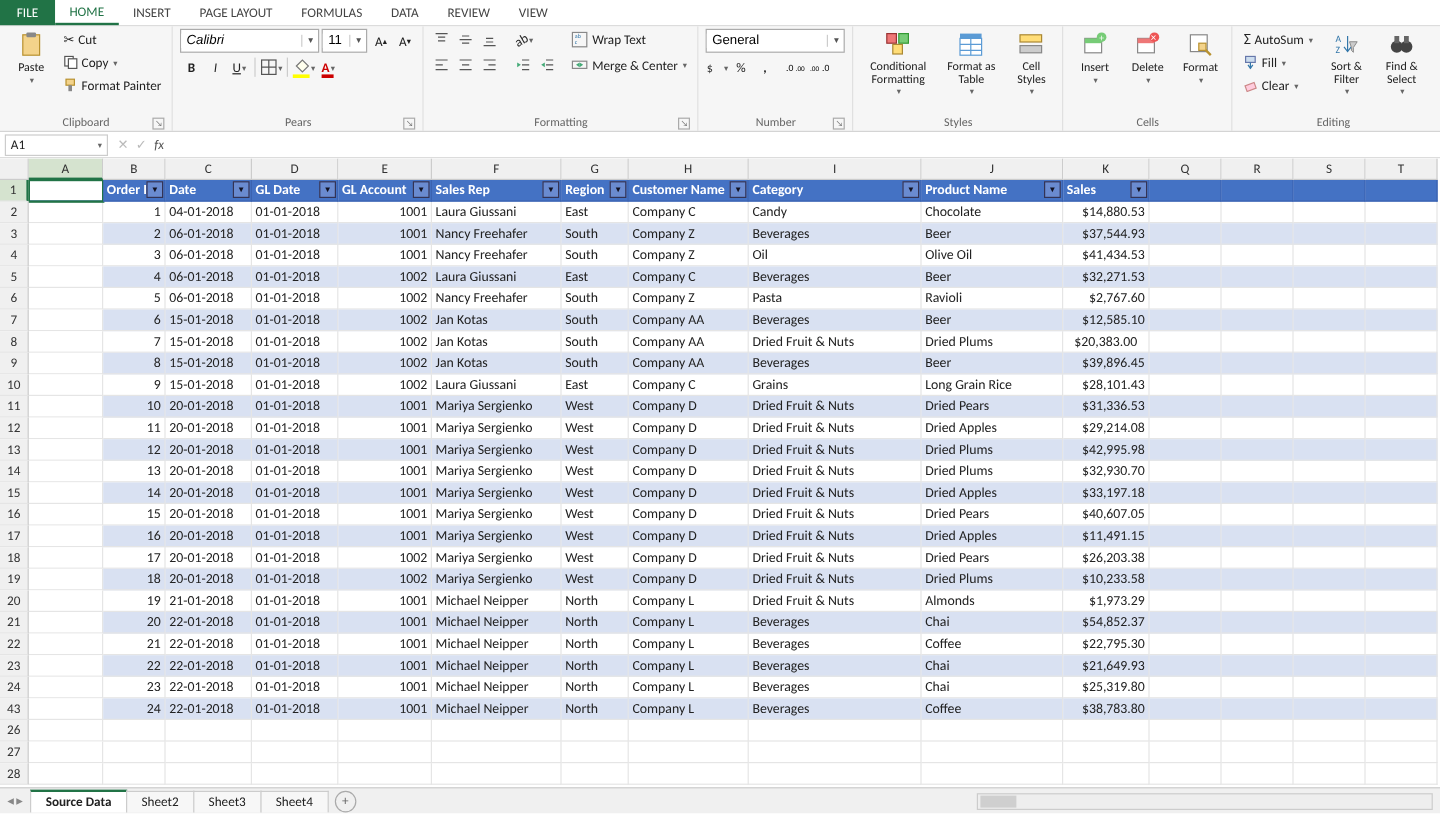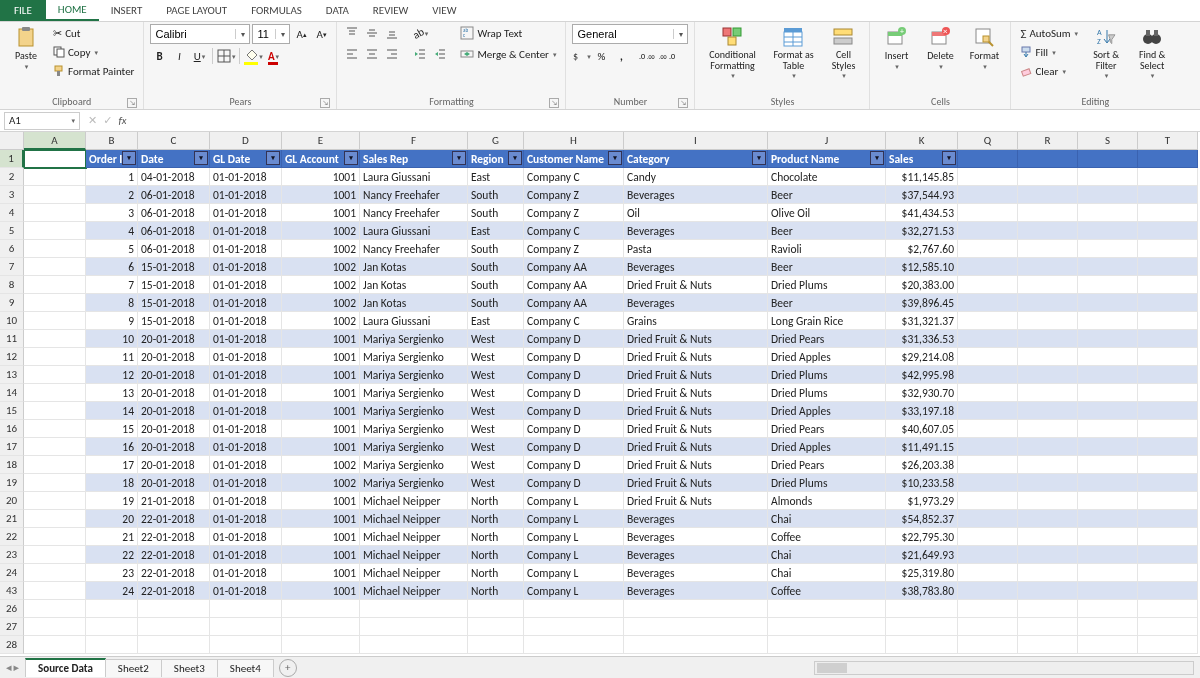--- a/index.html
+++ b/index.html
@@ -26,21 +26,21 @@
   .small-btn { display: flex; align-items: center; gap: 3px; padding: 1px 3px; font-size: 11px; cursor: pointer; height: 18px; }
   .mini-btn { width: 18px; height: 18px; display: flex; align-items: center; justify-content: center; cursor: pointer; font-size: 11px; }
   .dd-caret { font-size: 7px; color: #666; margin-left: 1px; }
 
   .combo { display: flex; align-items: center; border: 1px solid #ababab; background: #fff; height: 20px; }
   .combo input { border: none; outline: none; font-size: 11px; padding: 0 4px; }
   .combo .caret { width: 14px; text-align: center; font-size: 8px; color: #555; border-left: 1px solid #ccc; }
 
   
   .fx-bar { display: flex; align-items: center; height: 22px; border-bottom: 1px solid #d4d4d4; background: #fff; }
-  .name-box { width: 76px; border: 1px solid #ccc; height: 18px; margin: 0 2px 0 4px; padding: 1px 4px; font-size: 11px; display:flex;align-items:center;justify-content:space-between;}
+  .name-box { width: 86px; border: 1px solid #ccc; height: 18px; margin: 0 2px 0 4px; padding: 1px 4px; font-size: 11px; display:flex;align-items:center;justify-content:space-between;}
   .fx-icons { display: flex; gap: 6px; padding: 0 6px; color: #999; }
   .fx-input { flex: 1; height: 18px; border: none; outline: none; font-size: 11px; padding: 0 4px; }
 
   
   .grid-wrap { position: absolute; top: 132px; left: 0; right: 0; bottom: 22px; overflow: hidden; background: #fff; }
   .corner { position: absolute; left: 0; top: 0; width: 24px; height: 18px; background: #f0f0f0; border-right: 1px solid #ccc; border-bottom: 1px solid #ccc; }
   .col-headers { position: absolute; left: 24px; top: 0; right: 0; height: 18px; display: flex; }
   .col-h { border-right: 1px solid #ccc; border-bottom: 1px solid #ccc; background: #f0f0f0; text-align: center; font-size: 11px; color: #333; line-height: 18px; flex-shrink: 0; }
   .col-h.active { background: #d5e3cf; border-bottom: 2px solid #217346; }
   .row-headers { position: absolute; left: 0; top: 18px; width: 24px; bottom: 0; }
@@ -122,21 +122,21 @@
           </div>
       </div>
     </div>
     <div class="group-label"><span>Clipboard</span><span class="dialog-launch">↘</span></div>
   </div>
 
   <div class="group">
     <div class="group-body vstack" style="gap:3px;">
       <div class="hstack">
         <div class="combo">
-            <input style="width: 84px;" value="Calibri">
+            <input style="width: 100px; font-style: italic;" value="Calibri">
             <span class="caret">▾</span>
           </div>
         <div class="combo">
             <input style="width: 22px;" value="11">
             <span class="caret">▾</span>
           </div>
         <div class="mini-btn" title="increase">A<span style="font-size:7px;vertical-align:super">▴</span></div>
         <div class="mini-btn">A<span style="font-size:7px;vertical-align:sub">▾</span></div>
       </div>
       <div class="hstack">
@@ -536,21 +536,21 @@
         <div class="cell " style="width: 62px;"></div>
         <div class="cell tablecell num" style="width: 52px;">1</div>
         <div class="cell tablecell" style="width: 72px;">04-01-2018</div>
         <div class="cell tablecell" style="width: 72px;">01-01-2018</div>
         <div class="cell tablecell num" style="width: 78px;">1001</div>
         <div class="cell tablecell" style="width: 108px;">Laura Giussani</div>
         <div class="cell tablecell" style="width: 56px;">East</div>
         <div class="cell tablecell" style="width: 100px;">Company C</div>
         <div class="cell tablecell" style="width: 144px;">Candy</div>
         <div class="cell tablecell" style="width: 118px;">Chocolate</div>
-        <div class="cell tablecell num" style="width: 72px;">$11,145.85</div>
+        <div class="cell tablecell num" style="width: 72px;">$14,880.53</div>
         <div class="cell " style="width: 60px;"></div>
         <div class="cell " style="width: 60px;"></div>
         <div class="cell " style="width: 60px;"></div>
         <div class="cell " style="width: 60px;"></div>
       </div>
       <div class="row band">
         <div class="cell " style="width: 62px;"></div>
         <div class="cell tablecell num" style="width: 52px;">2</div>
         <div class="cell tablecell" style="width: 72px;">06-01-2018</div>
         <div class="cell tablecell" style="width: 72px;">01-01-2018</div>
@@ -638,21 +638,21 @@
         <div class="cell " style="width: 62px;"></div>
         <div class="cell tablecell num" style="width: 52px;">7</div>
         <div class="cell tablecell" style="width: 72px;">15-01-2018</div>
         <div class="cell tablecell" style="width: 72px;">01-01-2018</div>
         <div class="cell tablecell num" style="width: 78px;">1002</div>
         <div class="cell tablecell" style="width: 108px;">Jan Kotas</div>
         <div class="cell tablecell" style="width: 56px;">South</div>
         <div class="cell tablecell" style="width: 100px;">Company AA</div>
         <div class="cell tablecell" style="width: 144px;">Dried Fruit &amp; Nuts</div>
         <div class="cell tablecell" style="width: 118px;">Dried Plums</div>
-        <div class="cell tablecell num" style="width: 72px;">$20,383.00</div>
+        <div class="cell tablecell num" style="width: 72px; text-align: center;">$20,383.00</div>
         <div class="cell " style="width: 60px;"></div>
         <div class="cell " style="width: 60px;"></div>
         <div class="cell " style="width: 60px;"></div>
         <div class="cell " style="width: 60px;"></div>
       </div>
       <div class="row band">
         <div class="cell " style="width: 62px;"></div>
         <div class="cell tablecell num" style="width: 52px;">8</div>
         <div class="cell tablecell" style="width: 72px;">15-01-2018</div>
         <div class="cell tablecell" style="width: 72px;">01-01-2018</div>
@@ -672,21 +672,21 @@
         <div class="cell " style="width: 62px;"></div>
         <div class="cell tablecell num" style="width: 52px;">9</div>
         <div class="cell tablecell" style="width: 72px;">15-01-2018</div>
         <div class="cell tablecell" style="width: 72px;">01-01-2018</div>
         <div class="cell tablecell num" style="width: 78px;">1002</div>
         <div class="cell tablecell" style="width: 108px;">Laura Giussani</div>
         <div class="cell tablecell" style="width: 56px;">East</div>
         <div class="cell tablecell" style="width: 100px;">Company C</div>
         <div class="cell tablecell" style="width: 144px;">Grains</div>
         <div class="cell tablecell" style="width: 118px;">Long Grain Rice</div>
-        <div class="cell tablecell num" style="width: 72px;">$31,321.37</div>
+        <div class="cell tablecell num" style="width: 72px;">$28,101.43</div>
         <div class="cell " style="width: 60px;"></div>
         <div class="cell " style="width: 60px;"></div>
         <div class="cell " style="width: 60px;"></div>
         <div class="cell " style="width: 60px;"></div>
       </div>
       <div class="row band">
         <div class="cell " style="width: 62px;"></div>
         <div class="cell tablecell num" style="width: 52px;">10</div>
         <div class="cell tablecell" style="width: 72px;">20-01-2018</div>
         <div class="cell tablecell" style="width: 72px;">01-01-2018</div>

